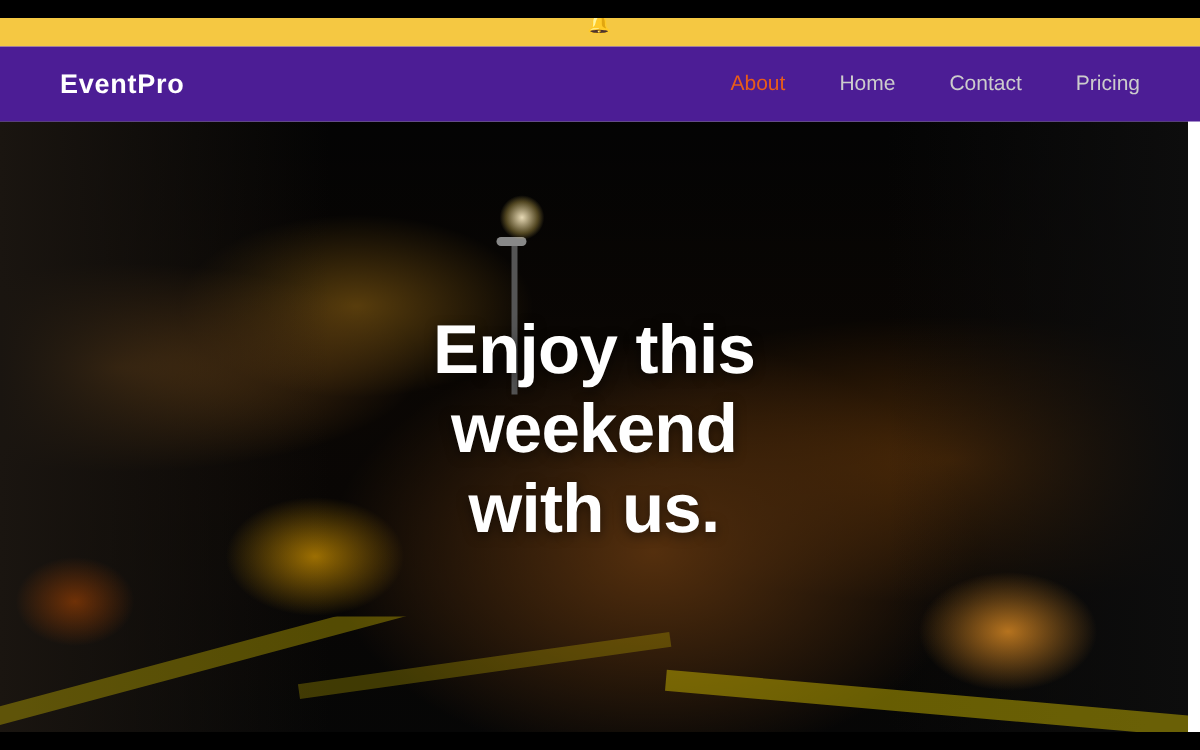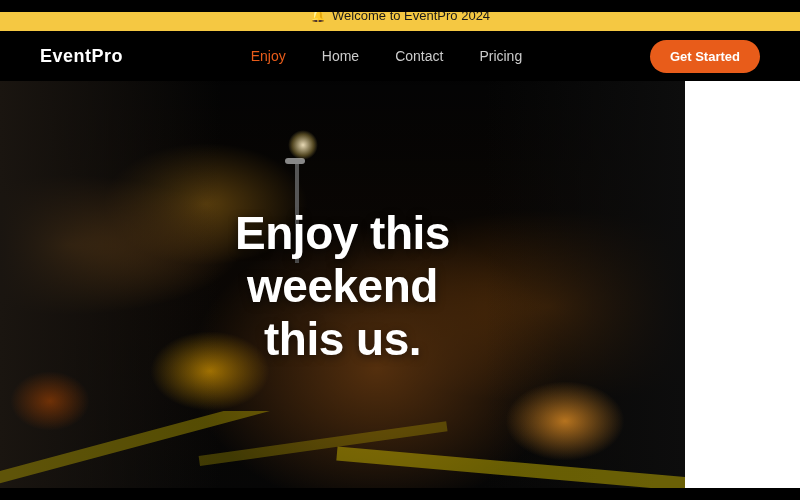--- a/index.html
+++ b/index.html
@@ -20,21 +20,21 @@
       font-weight: 500;
       color: #1a1a1a;
       display: flex;
       align-items: center;
       justify-content: center;
       gap: 6px;
     }
 
     
     #navbar {
-      background-color: #000000;
+      background-color: #4c1d95;
       display: flex;
       align-items: center;
       justify-content: space-between;
       padding: 0 40px;
       height: 50px;
       position: relative;
       z-index: 10;
     }
 
     #logo {
@@ -68,21 +68,21 @@
       padding: 9px 20px;
       border-radius: 20px;
       font-size: 13px;
       font-weight: 600;
       cursor: pointer;
     }
 
     
     #hero {
       position: relative;
-      width: 685px;
+      width: 792px;
       height: 410px;
       overflow: hidden;
     }
 
     #hero-bg {
       position: absolute;
       top: 0; left: 0;
       width: 100%;
       height: 100%;
       background: 
@@ -263,40 +263,38 @@
       z-index: 20;
     }
   </style>
 </head>
 <body>
 
 <div class="black-strip-top"></div>
 
 <div id="announcement-bar">
   <span>🔔</span>
-  <span>Welcome to EventPro 2024</span>
 </div>
 
 <nav id="navbar">
   <div id="logo">EventPro</div>
   <ul id="nav-links">
     <li class="active">
-      <a href="#">Enjoy</a>
+      <a href="#">About</a>
     </li>
     <li>
       <a href="#">Home</a>
     </li>
     <li>
       <a href="#">Contact</a>
     </li>
     <li>
       <a href="#">Pricing</a>
     </li>
   </ul>
-  <button id="get-started-btn">Get Started</button>
 </nav>
 
 <section id="hero">
   <div id="hero-bg"></div>
 
   <div id="street-scene">
     <div class="building-left"></div>
     <div class="building-right"></div>
     <div class="storefront-glow"></div>
     <div class="streetlight"></div>
@@ -306,18 +304,18 @@
     <div class="yellow-road-lines">
       <div class="yellow-line-1"></div>
       <div class="yellow-line-2"></div>
       <div class="yellow-line-3"></div>
     </div>
   </div>
 
   <div id="hero-content">
     <h1 id="hero-heading">
       <span>Enjoy this weekend</span><br>
-      <span>this us.</span>
+      <span>with us.</span>
     </h1>
   </div>
 </section>
 
 <div class="black-strip-bottom"></div>
 
 </body></html>

